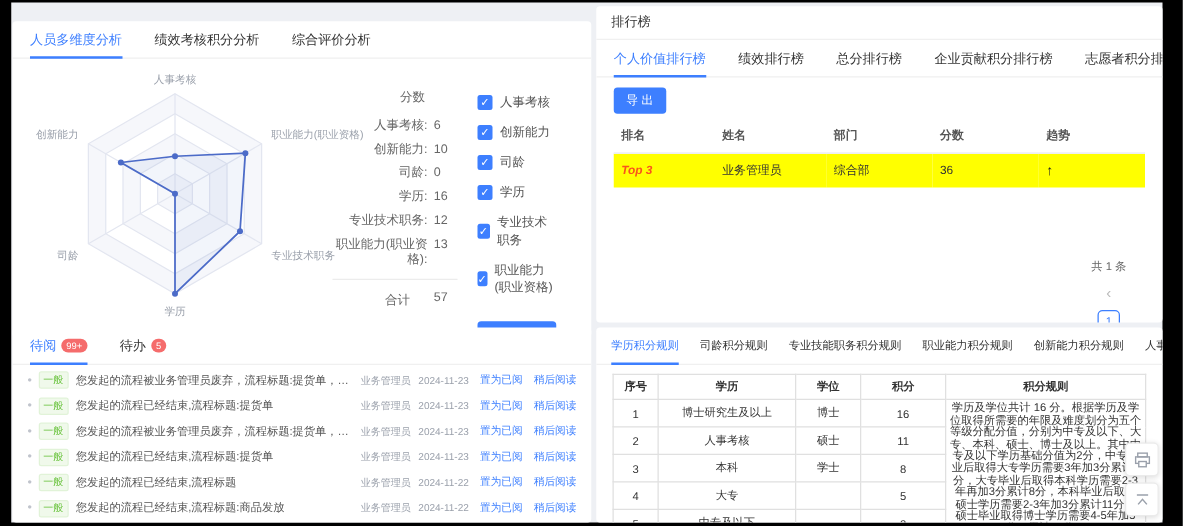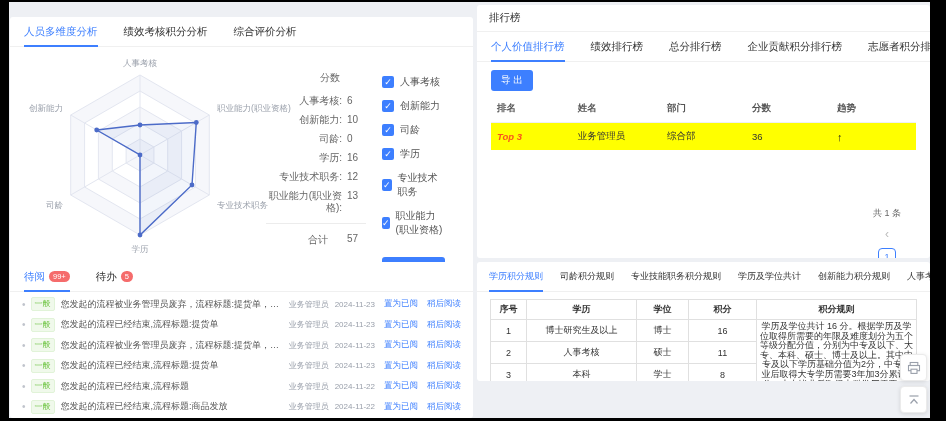--- a/index.html
+++ b/index.html
@@ -3,21 +3,21 @@
 <meta charset="utf-8">
 <style>
   * { margin:0; padding:0; box-sizing:border-box; }
   html,body { width:946px; height:421px; background:#000; overflow:hidden;
     font-family:"Liberation Sans","DejaVu Sans",sans-serif; }
   .app { position:absolute; left:9px; top:2px; width:921px; height:416px; background:#eef0f4; }
   .card { position:absolute; background:#fff; border-radius:3px; overflow:hidden; }
   #card-analysis { left:1px; top:15px;   width:463px; height:253px; }
   #card-leader   { left:468px; top:3px; width:453px; height:253px; }
   #card-msg      { left:1px; top:260px; width:463px; height:156px; }
-  #card-rules    { left:468px; top:260px; width:453px; height:119px; }
+  #card-rules    { left:468px; top:260px; width:453px; height:156px; }
 
   .tabs { display:flex; gap:26px; padding:0 14px; border-bottom:1px solid #f0f0f0; height:30px; align-items:center; }
   .tab { font-size:10.5px; color:#333; position:relative; height:100%; display:flex; align-items:center; cursor:pointer; white-space:nowrap; }
   .tab.active { color:#3d7fff; }
   .tab.active::after { content:''; position:absolute; bottom:-1px; left:0; right:0; height:2px; background:#3d7fff; }
   .badge { background:#f56c6c; color:#fff; font-size:7.5px; line-height:1; border-radius:8px; padding:2px 4px; margin-left:4px; }
   .chev { font-size:7px; color:#999; margin-left:3px; }
 
   
   .analysis-body { display:flex; padding:4px 28px 0 6px; }
@@ -324,21 +324,21 @@
         <div class="tab active">
           <span>学历积分规则</span>
         </div>
         <div class="tab">
           <span>司龄积分规则</span>
         </div>
         <div class="tab">
           <span>专业技能职务积分规则</span>
         </div>
         <div class="tab">
-          <span>学历及学位共计</span>
+          <span>职业能力积分规则</span>
         </div>
         <div class="tab">
           <span>创新能力积分规则</span>
         </div>
         <div class="tab">
           <span>人事考核积分规则</span>
         </div>
       </div>
     <table class="rules-table">
       <colgroup>

